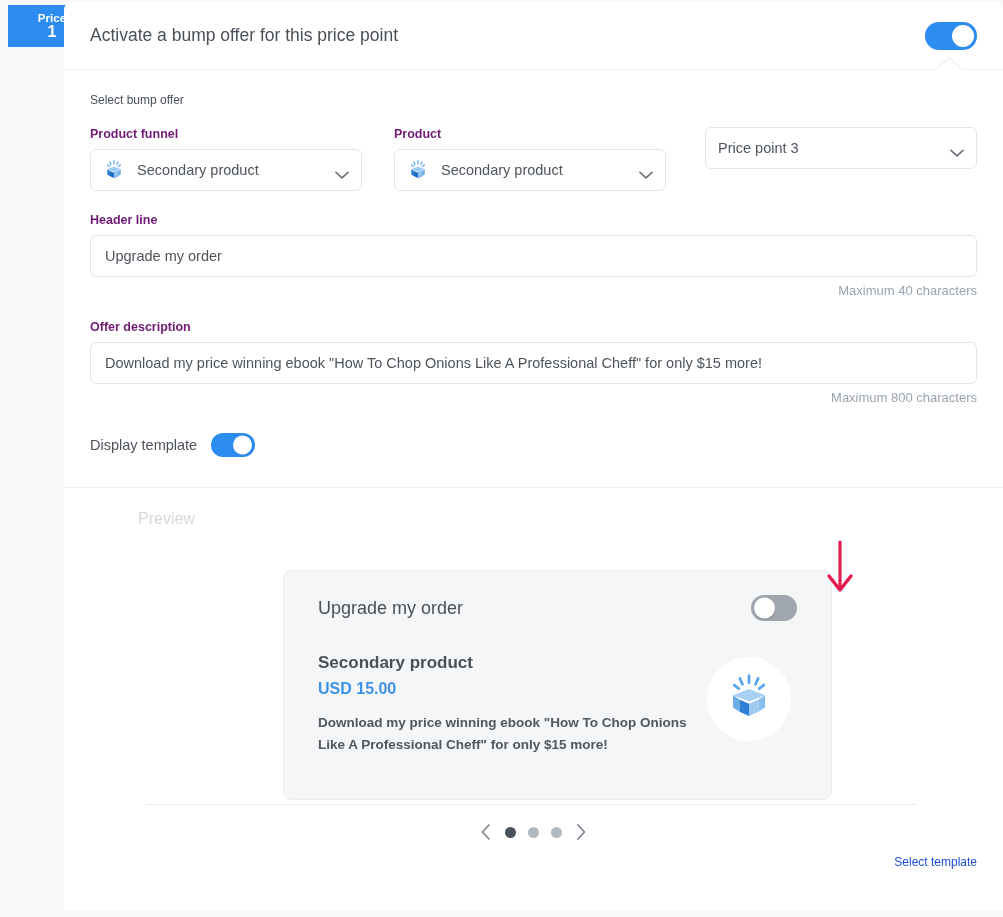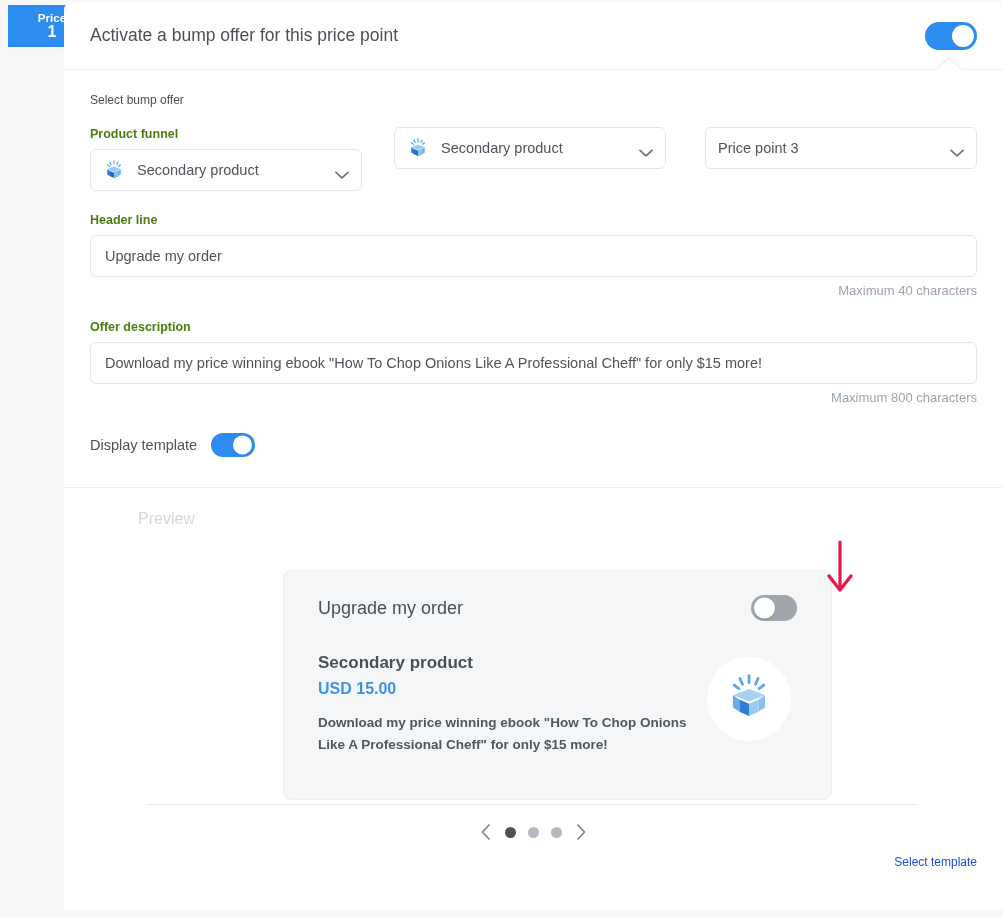--- a/index.html
+++ b/index.html
@@ -74,21 +74,21 @@
   .switch.prev { width: 46px; height: 26px; }
   .switch.prev .knob { width: 21px; height: 21px; left: 3px; box-shadow: 0 1px 2px rgba(0,0,0,.18); }
 
   
   .panel-body { padding: 0 26px; }
   .section-title {
     font-size: 12px; color: #4a5057; font-weight: normal;
     padding-top: 23px; margin-bottom: 20px;
   }
   .field-label {
-    font-size: 12.5px; font-weight: bold; color: #4d7c0f;
+    font-size: 12.5px; font-weight: bold; color: #701a75;
     margin-bottom: 8px; display: block;
   }
 
   
   .select-row { display: flex; gap: 32px; }
   .col-funnel  { width: 272px; }
   .col-product { width: 272px; }
   .col-price   { width: 272px; margin-left: auto; }
   .select-box {
     position: relative;
@@ -230,20 +230,21 @@
             <span class="sb-text">Secondary product</span>
             <span class="chev">
               <svg viewBox="0 0 14 8" width="14" height="8">
                 <path d="M1 1.4 L7 6.8 L13 1.4" fill="none" stroke="#6b737b" stroke-width="1.7" stroke-linecap="round" stroke-linejoin="round"></path>
               </svg>
             </span>
           </div>
         </div>
 
         <div class="col-product">
+          <span class="field-label">Product</span>
           <div class="select-box">
             <span class="sb-icon">
               <svg viewBox="0 0 24 24" width="22" height="22">
                 <g stroke="#5aa7ef" stroke-width="1.4" stroke-linecap="round">
                   <line x1="12" y1="2" x2="12" y2="5.2"></line>
                   <line x1="7.6" y1="3.4" x2="8.8" y2="6"></line>
                   <line x1="16.4" y1="3.4" x2="15.2" y2="6"></line>
                   <line x1="5" y1="6.4" x2="7.2" y2="8"></line>
                   <line x1="19" y1="6.4" x2="16.8" y2="8"></line>
                 </g>

